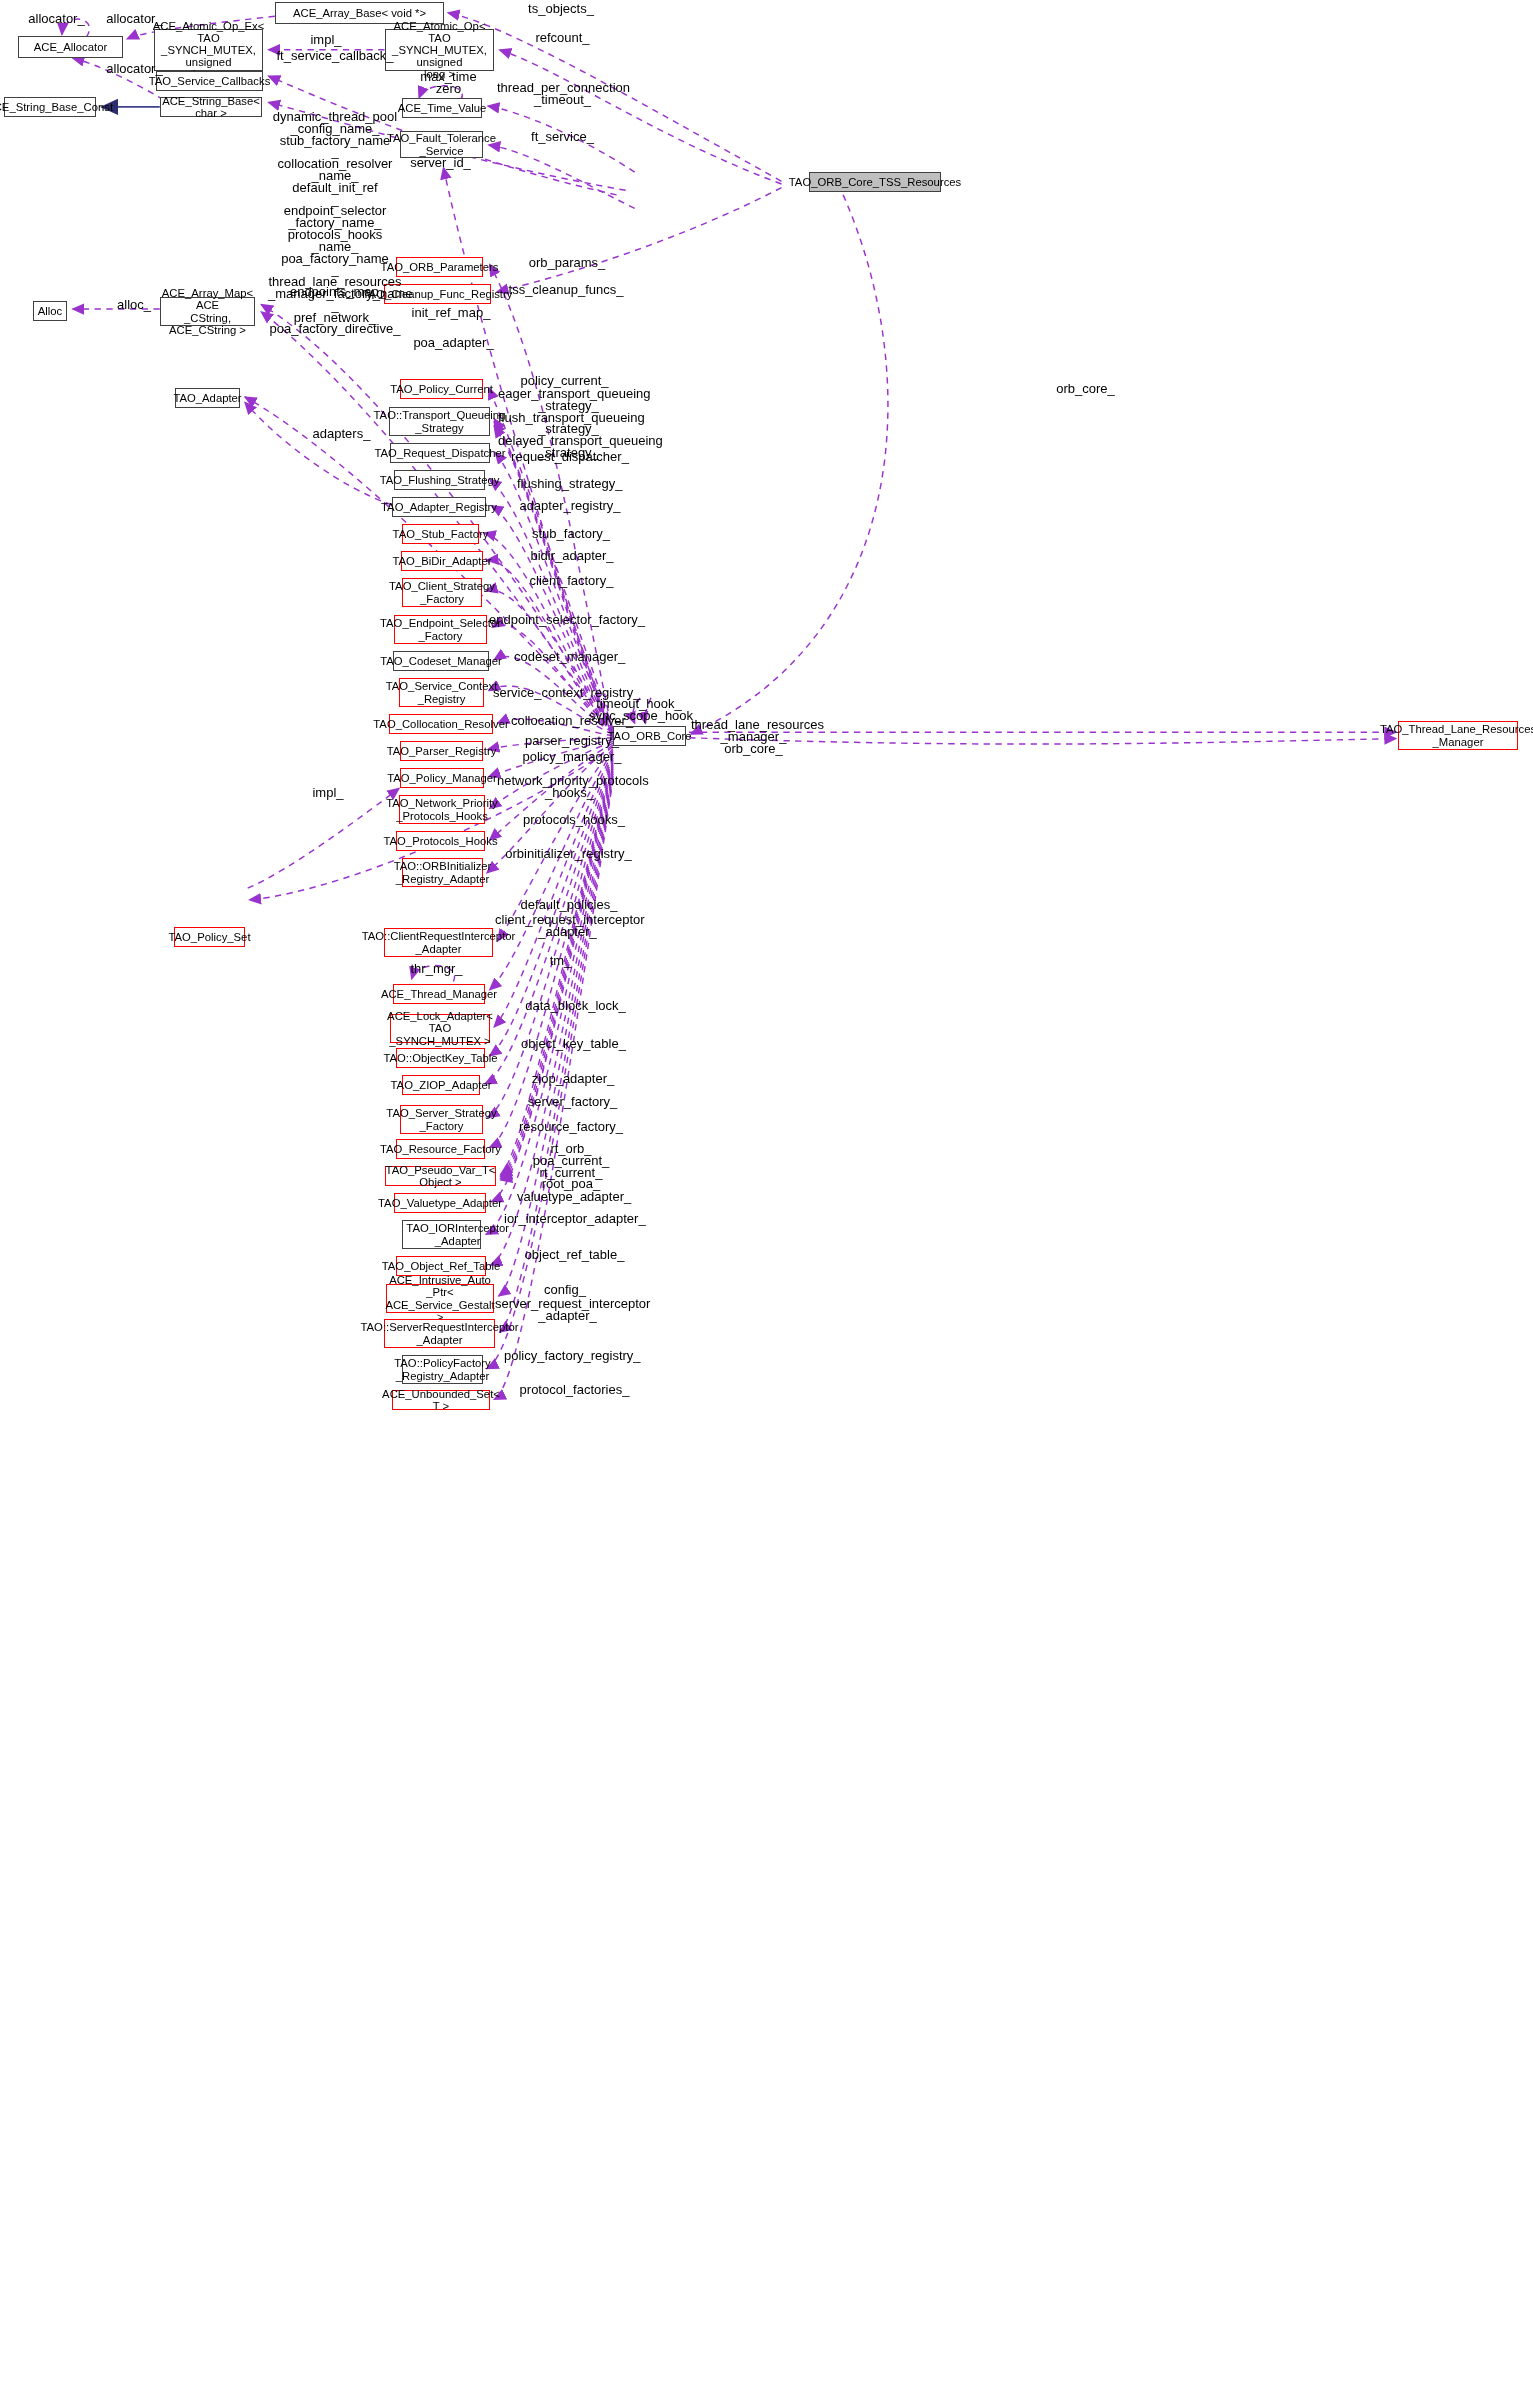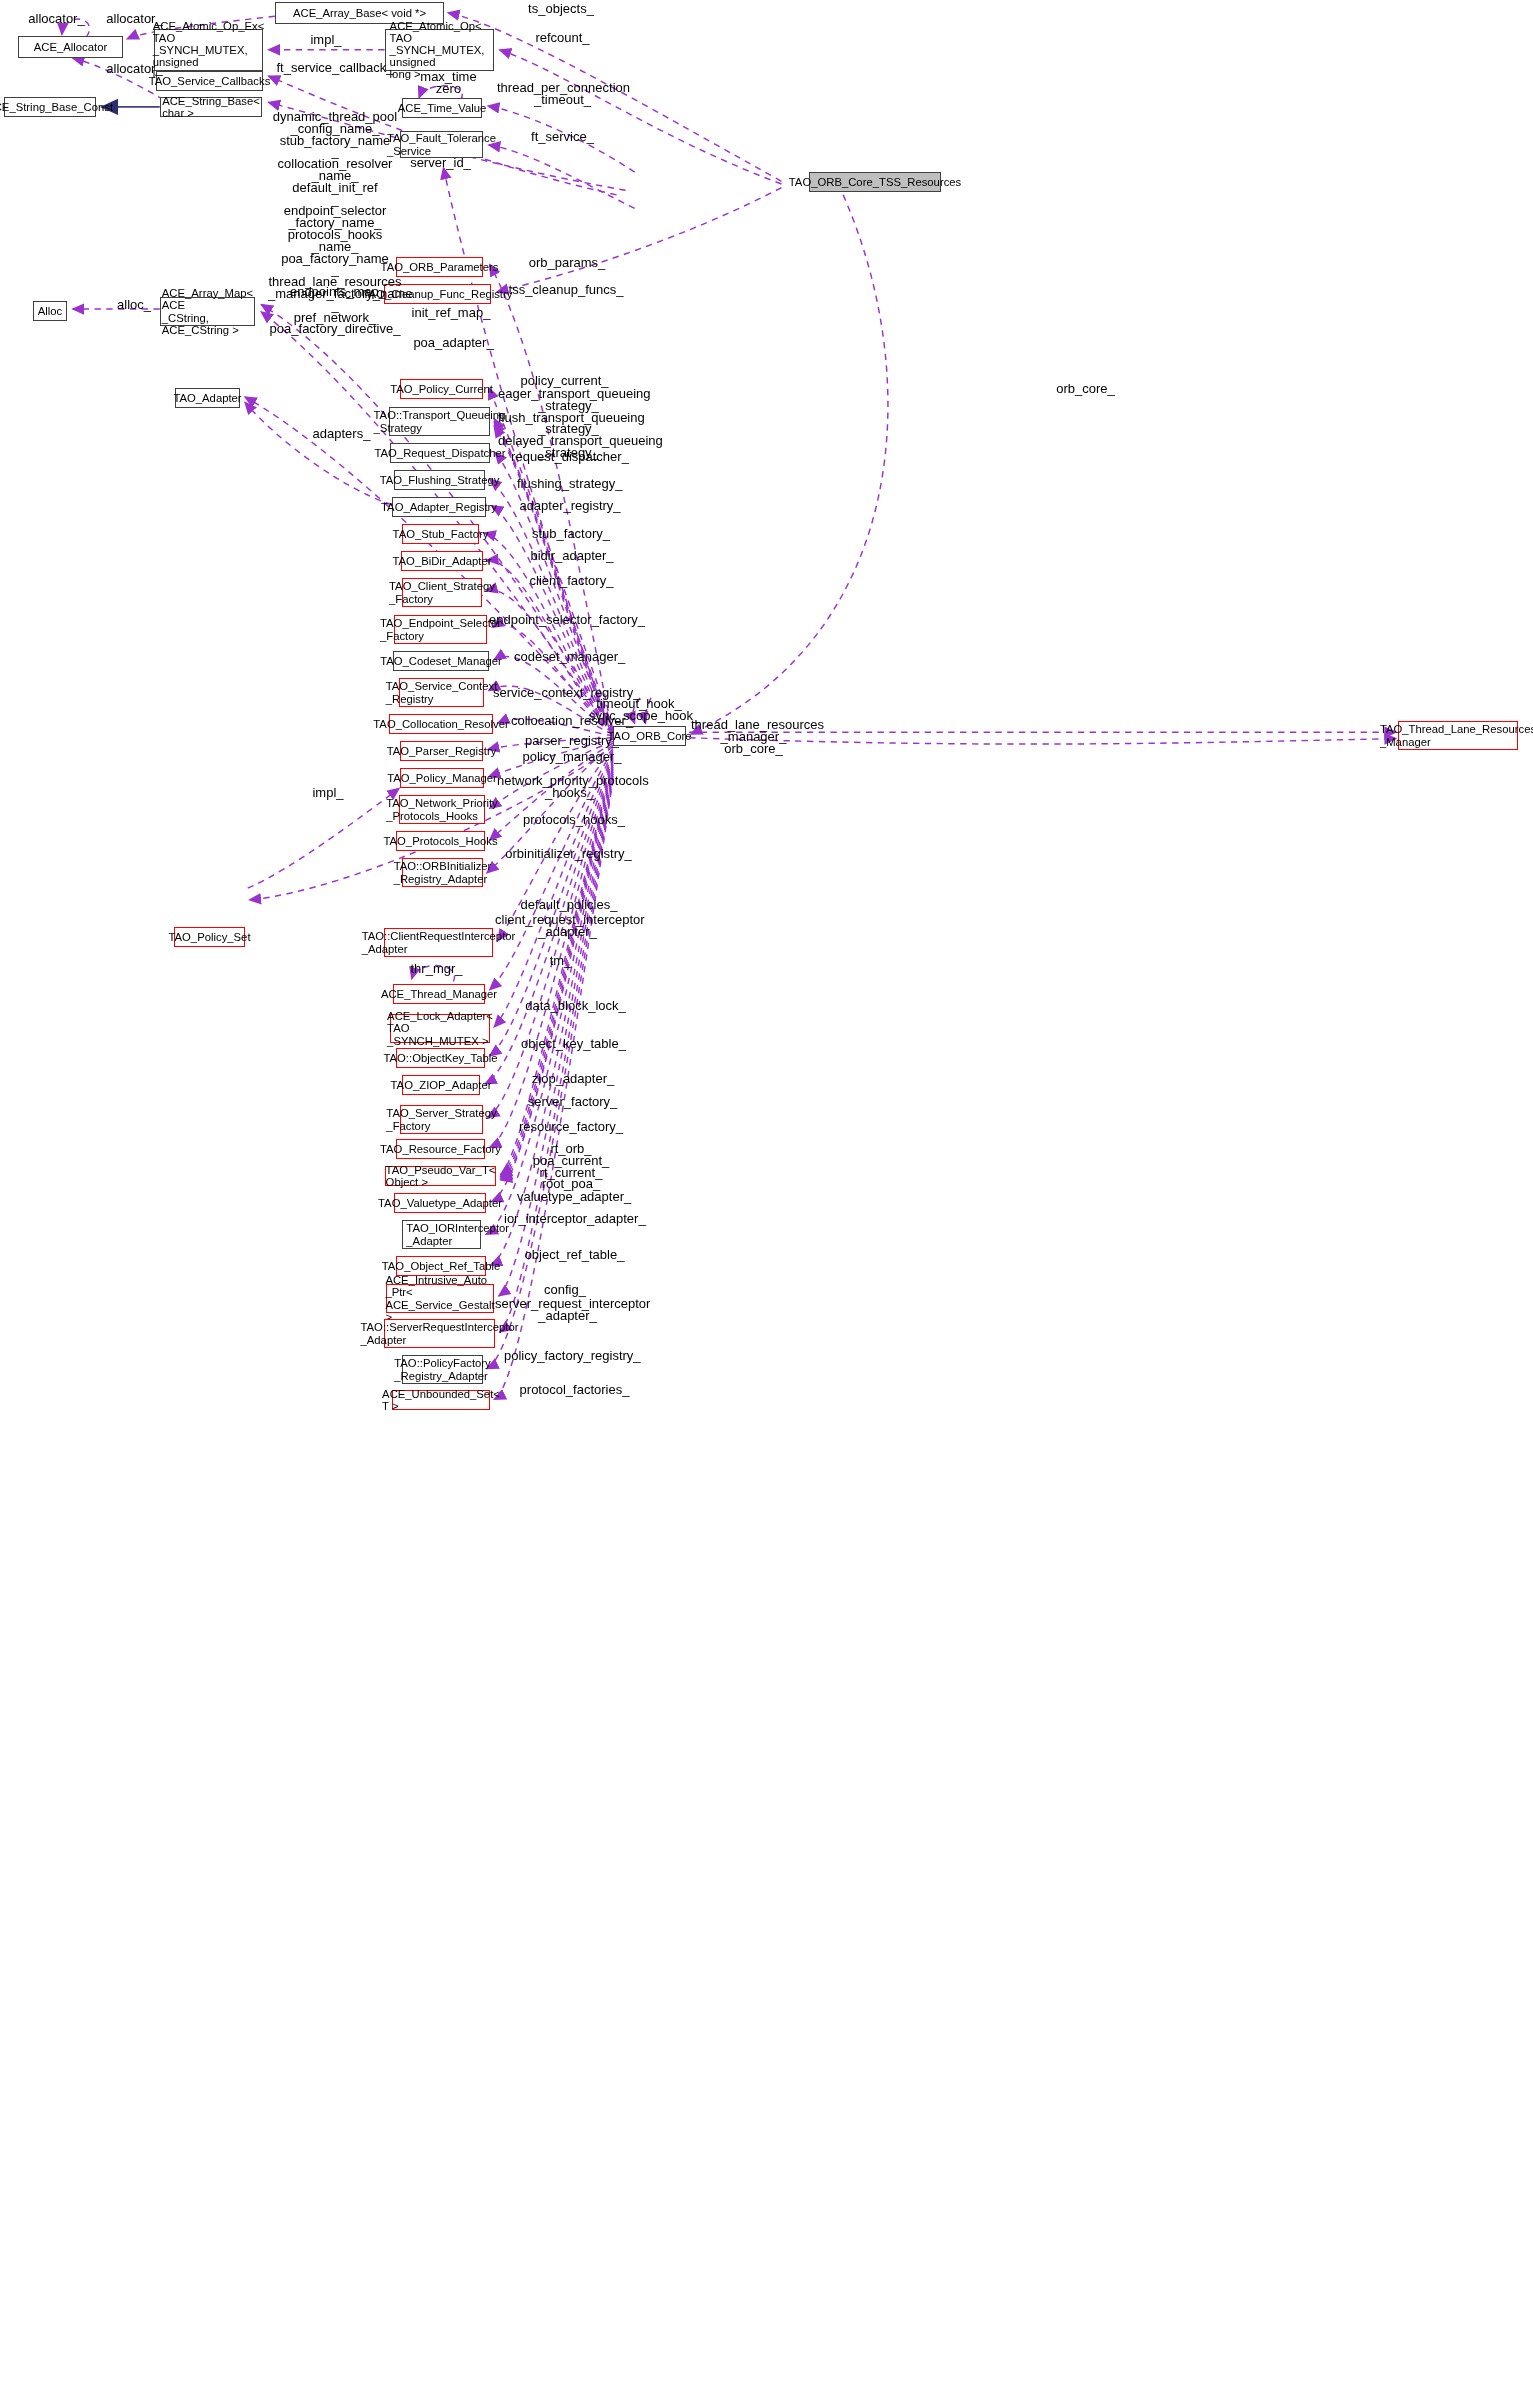--- a/index.html
+++ b/index.html
@@ -1,20 +1,20 @@
 <!DOCTYPE html>
 <html style="font-size:14.5px"><head>
 <meta charset="utf-8">
 <style>
   html,body{margin:0;padding:0;background:#ffffff;}
   #canvas{position:relative;width:1534px;height:2389px;background:#ffffff;
           font-family:"Liberation Sans","DejaVu Sans",sans-serif;}
   svg#edges{position:absolute;left:0;top:0;width:1534px;height:2389px;}
   .node{position:absolute;box-sizing:border-box;display:flex;align-items:center;
-        justify-content:center;background:#ffffff;
+        justify-content:center;text-align:center;background:#ffffff;
         border:0.9px solid #404040;color:#000000;font-size:11.3px;line-height:12.2px;
         padding:1.8px 3.6px;white-space:pre-line;}
   .node.red{border:1.4px solid #ff0000;}
   .node.gray{background:#bfbfbf;border:1.4px solid #404040;}
   .node.thick{border:1.4px solid #404040;}
   .elabel{position:absolute;font-size:13px;line-height:11.8px;color:#000000;
           text-align:center;white-space:pre-line;}
 </style>
 </head>
 <body>
@@ -231,21 +231,21 @@
       <div class="node red" style="left: 1398px; top: 721px; width: 120px; height: 29px;">TAO_Thread_Lane_Resources
 _Manager</div>
     </div>
   <div id="labels">
       <div class="elabel" style="left: 20px; top: 12.7px; width: 73px;">allocator_</div>
       <div class="elabel" style="left: 98px; top: 12.7px; width: 73px;">allocator_</div>
       <div class="elabel" style="left: 98px; top: 63px; width: 73px;">allocator_</div>
       <div class="elabel" style="left: 520px; top: 2.7px; width: 82px;">ts_objects_</div>
       <div class="elabel" style="left: 299px; top: 34px; width: 54px;">impl_</div>
       <div class="elabel" style="left: 526px; top: 32px; width: 73px;">refcount_</div>
-      <div class="elabel" style="left: 276px; top: 62px; width: 118px;">ft_service_callback_</div>
+      <div class="elabel" style="left: 276px; top: 50px; width: 118px;">ft_service_callback_</div>
       <div class="elabel" style="left: 412px; top: 71px; width: 73px;">max_time
 zero</div>
       <div class="elabel" style="left: 497px; top: 82px; width: 131px;">thread_per_connection
 _timeout_</div>
       <div class="elabel" style="left: 524px; top: 131px; width: 77px;">ft_service_</div>
       <div class="elabel" style="left: 402px; top: 157px; width: 77px;">server_id_</div>
       <div class="elabel" style="left: 268px; top: 111px; width: 134px;">dynamic_thread_pool
 _config_name_
 stub_factory_name
 _

